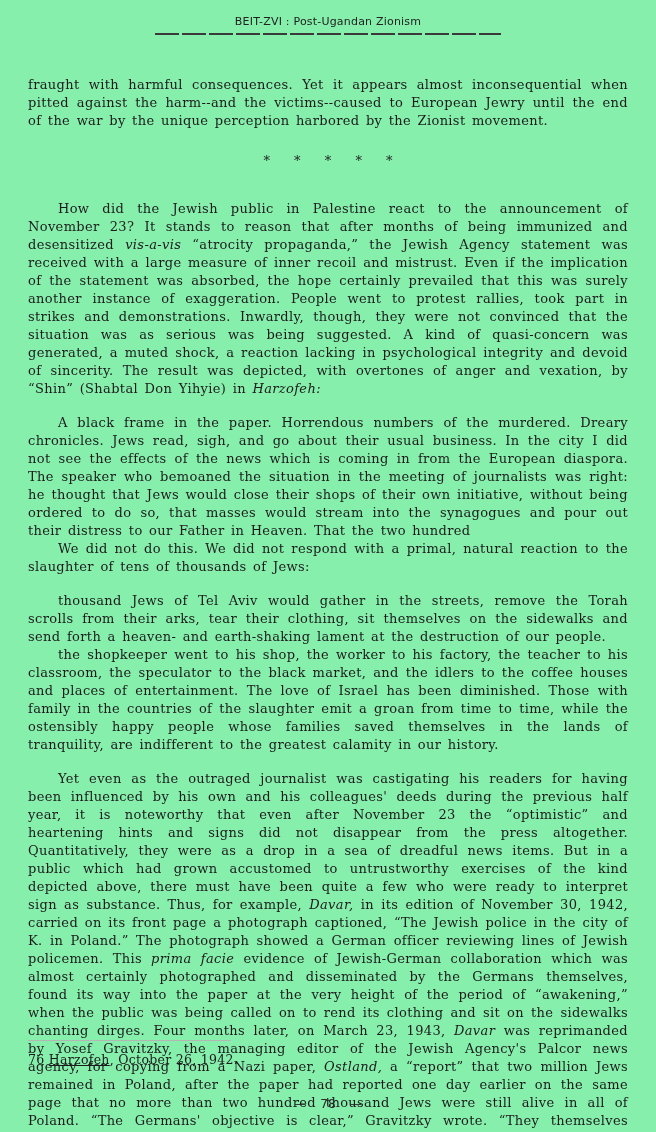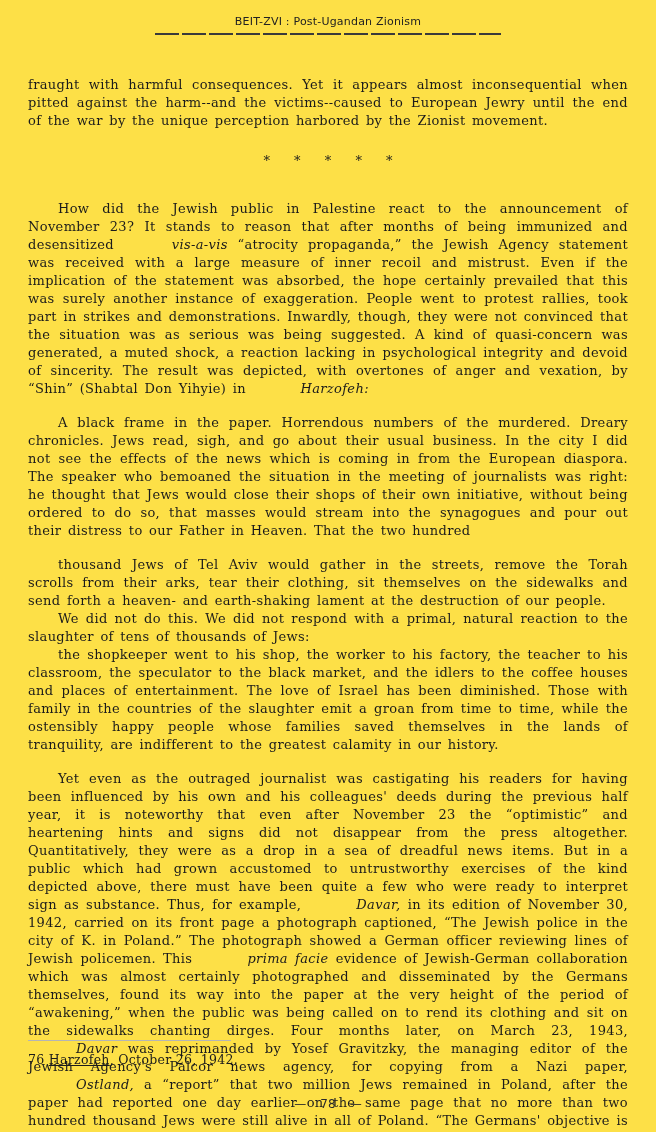--- a/index.html
+++ b/index.html
@@ -1,20 +1,20 @@
 <!DOCTYPE html>
 <html><head>
 <meta charset="utf-8">
 <style>
   html, body { margin: 0; padding: 0; background: #ffffff; }
   .page {
     position: relative;
     width: 656px;
     height: 1132px;
-    background: #fde047;
+    background: #86efac;
     color: #1b1b1b;
     font-family: "DejaVu Serif", serif;
     overflow: hidden;
     box-sizing: border-box;
     text-decoration: underline;
   }
   .header {
     position: absolute;
     top: 15px;
     left: 0;
@@ -47,21 +47,21 @@
   p.para { margin: 0; }
   p.para.indent { text-indent: 30px; }
   p.para.space-before { margin-top: 16px; }
   .stars {
     text-align: center;
     letter-spacing: 9px;
     margin: 22px 0 30px 0;
     font-size: 13px;
     text-indent: 9px; 
   }
-  i { font-style: italic; margin-left: 48px; }
+  i { font-style: italic; }
   .footnote-area {
     position: absolute;
     left: 28px;
     top: 1040px;
     width: 600px;
   }
   .footnote-rule {
     width: 203px;
     height: 1px;
     background: #b5b5b5;
@@ -93,22 +93,22 @@
   <div class="header">
     <div class="header-title">BEIT-ZVI : Post-Ugandan Zionism</div>
     <div class="header-rule"></div>
   </div>
 
   <div class="body-text">
       <p class="para"><span>fraught with harmful consequences. Yet it appears almost inconsequential when pitted against the harm--and the victims--caused to European Jewry until the end of the war by the unique perception harbored by the Zionist movement.</span></p>
       <div class="stars">* * * * *</div>
       <p class="para indent"><span>How did the Jewish public in Palestine react to the announcement of November 23? It stands to reason that after months of being immunized and desensitized </span><i>vis-a-vis</i><span> “atrocity propaganda,” the Jewish Agency statement was received with a large measure of inner recoil and mistrust. Even if the implication of the statement was absorbed, the hope certainly prevailed that this was surely another instance of exaggeration. People went to protest rallies, took part in strikes and demonstrations. Inwardly, though, they were not convinced that the situation was as serious was being suggested. A kind of quasi-concern was generated, a muted shock, a reaction lacking in psychological integrity and devoid of sincerity. The result was depicted, with overtones of anger and vexation, by “Shin” (Shabtal Don Yihyie) in </span><i>Harzofeh:</i></p>
       <p class="para indent space-before"><span>A black frame in the paper. Horrendous numbers of the murdered. Dreary chronicles. Jews read, sigh, and go about their usual business. In the city I did not see the effects of the news which is coming in from the European diaspora. The speaker who bemoaned the situation in the meeting of journalists was right: he thought that Jews would close their shops of their own initiative, without being ordered to do so, that masses would stream into the synagogues and pour out their distress to our Father in Heaven. That the two hundred</span></p>
+      <p class="para indent"><span>We did not do this. We did not respond with a primal, natural reaction to the slaughter of tens of thousands of Jews:</span></p>
       <p class="para indent space-before"><span>thousand Jews of Tel Aviv would gather in the streets, remove the Torah scrolls from their arks, tear their clothing, sit themselves on the sidewalks and send forth a heaven- and earth-shaking lament at the destruction of our people.</span></p>
-      <p class="para indent"><span>We did not do this. We did not respond with a primal, natural reaction to the slaughter of tens of thousands of Jews:</span></p>
       <p class="para indent"><span>the shopkeeper went to his shop, the worker to his factory, the teacher to his classroom, the speculator to the black market, and the idlers to the coffee houses and places of entertainment. The love of Israel has been diminished. Those with family in the countries of the slaughter emit a groan from time to time, while the ostensibly happy people whose families saved themselves in the lands of tranquility, are indifferent to the greatest calamity in our history.</span></p>
       <p class="para indent space-before"><span>Yet even as the outraged journalist was castigating his readers for having been influenced by his own and his colleagues' deeds during the previous half year, it is noteworthy that even after November 23 the “optimistic” and heartening hints and signs did not disappear from the press altogether. Quantitatively, they were as a drop in a sea of dreadful news items. But in a public which had grown accustomed to untrustworthy exercises of the kind depicted above, there must have been quite a few who were ready to interpret sign as substance. Thus, for example, </span><i>Davar,</i><span> in its edition of November 30, 1942, carried on its front page a photograph captioned, “The Jewish police in the city of K. in Poland.” The photograph showed a German officer reviewing lines of Jewish policemen. This </span><i>prima facie</i><span> evidence of Jewish-German collaboration which was almost certainly photographed and disseminated by the Germans themselves, found its way into the paper at the very height of the period of “awakening,” when the public was being called on to rend its clothing and sit on the sidewalks chanting dirges. Four months later, on March 23, 1943, </span><i>Davar</i><span> was reprimanded by Yosef Gravitzky, the managing editor of the Jewish Agency's Palcor news agency, for copying from a Nazi paper, </span><i>Ostland,</i><span> a “report” that two million Jews remained in Poland, after the paper had reported one day earlier on the same page that no more than two hundred thousand Jews were still alive in all of Poland. “The Germans' objective is clear,” Gravitzky wrote. “They themselves announce the liquidation of the Warsaw ghetto but at the same time circulate reports that</span></p>
     </div>
 
   <div class="footnote-area">
     <div class="footnote-rule"></div>
     <div class="footnote"><span>76 </span><u>Harzofeh</u><span>, October 26, 1942.</span></div>
   </div>
 
   <div class="footer">

